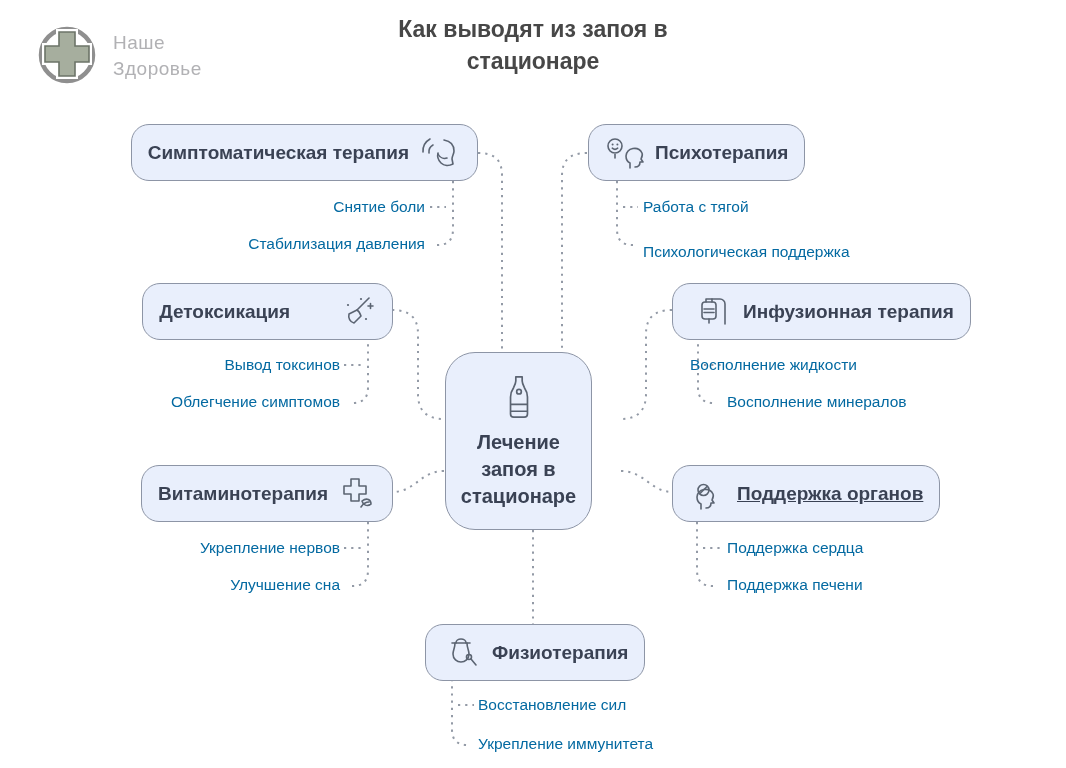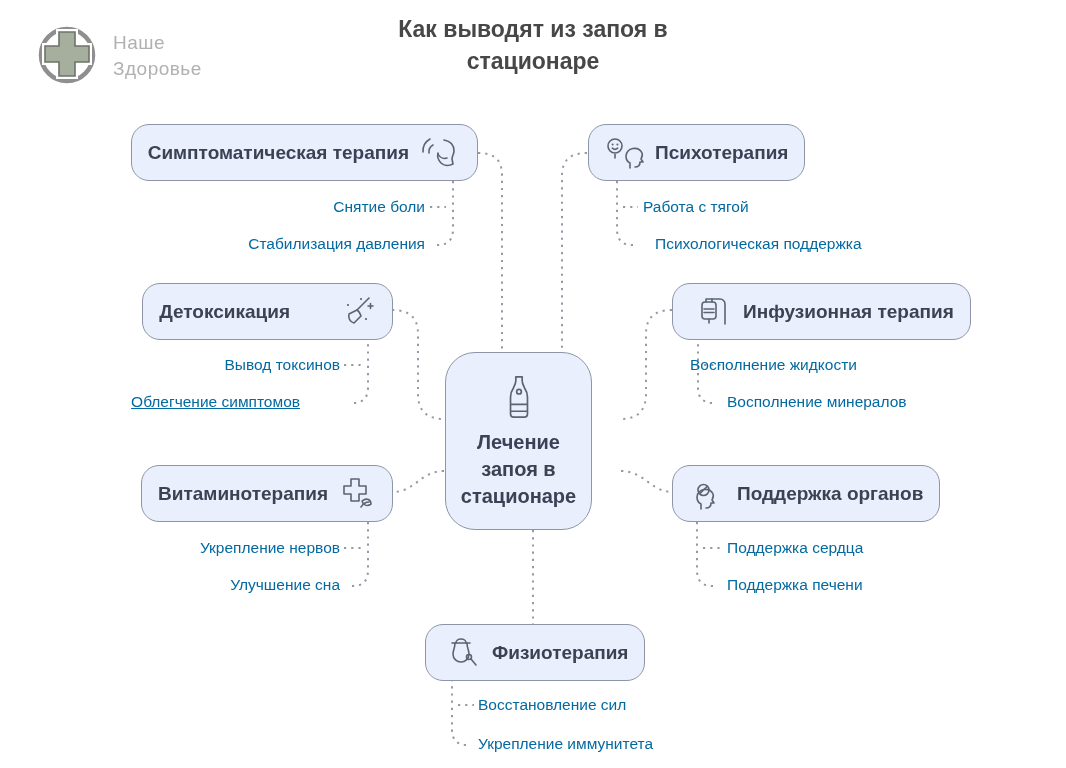--- a/index.html
+++ b/index.html
@@ -26,39 +26,39 @@
     display:flex;align-items:center;gap:10px;padding:0 16px;
     background:#e9effc;border:1.5px solid #8d95a6;border-radius:18px;
     font-size:19px;font-weight:700;color:#3a4254;white-space:nowrap;
   }
   .node .nicon{display:flex;align-items:center;}
   .node-symptomatic{right:588px;top:124px;}
   .node-psychotherapy{left:588px;top:124px;}
   .node-detox{right:673px;top:283px;gap:48px;}
   .node-infusion{left:672px;top:283px;padding-left:24px;}
   .node-vitamin{right:673px;top:465px;}
-  .node-organs{left:672px;top:465px;}
+  .node-organs{left:672px;top:465px;text-decoration:underline;}
   .node-physio{left:425px;top:624px;padding-left:20px;}
   .node-center{
     left:445px;top:352px;width:147px;height:178px;
     flex-direction:column;justify-content:center;gap:6px;
     border-radius:30px;white-space:normal;
   }
   .node-center .center-label{
     width:134px;text-align:center;font-size:20px;line-height:27px;color:#3a4254;
   }
   
   .sub{
     position:absolute;height:22px;line-height:22px;
     font-size:15.5px;color:#0369a1;white-space:nowrap;
   }
   .sub.r{text-align:right;}
   .s1a{right:641px;top:196px;} .s1b{right:641px;top:233px;}
-  .s2a{left:643px;top:196px;}  .s2b{left:643px;top:233px;margin-left:12px;}
-  .s3a{right:726px;top:354px;} .s3b{right:766px;top:391px;text-decoration:underline;}
+  .s2a{left:643px;top:196px;}  .s2b{left:643px;top:241px;}
+  .s3a{right:726px;top:354px;} .s3b{right:726px;top:391px;}
   .s4a{left:690px;top:354px;}  .s4b{left:727px;top:391px;}
   .s6a{right:726px;top:537px;} .s6b{right:726px;top:574px;}
   .s7a{left:727px;top:537px;}  .s7b{left:727px;top:574px;}
   .s8a{left:478px;top:694px;}  .s8b{left:478px;top:733px;}
   
   .nicon svg{stroke:#5b6472;fill:none;stroke-width:1.6;stroke-linecap:round;stroke-linejoin:round;}
   .nicon svg .fdot{fill:#5b6472;stroke:none;}
 </style>
 </head>
 <body>

